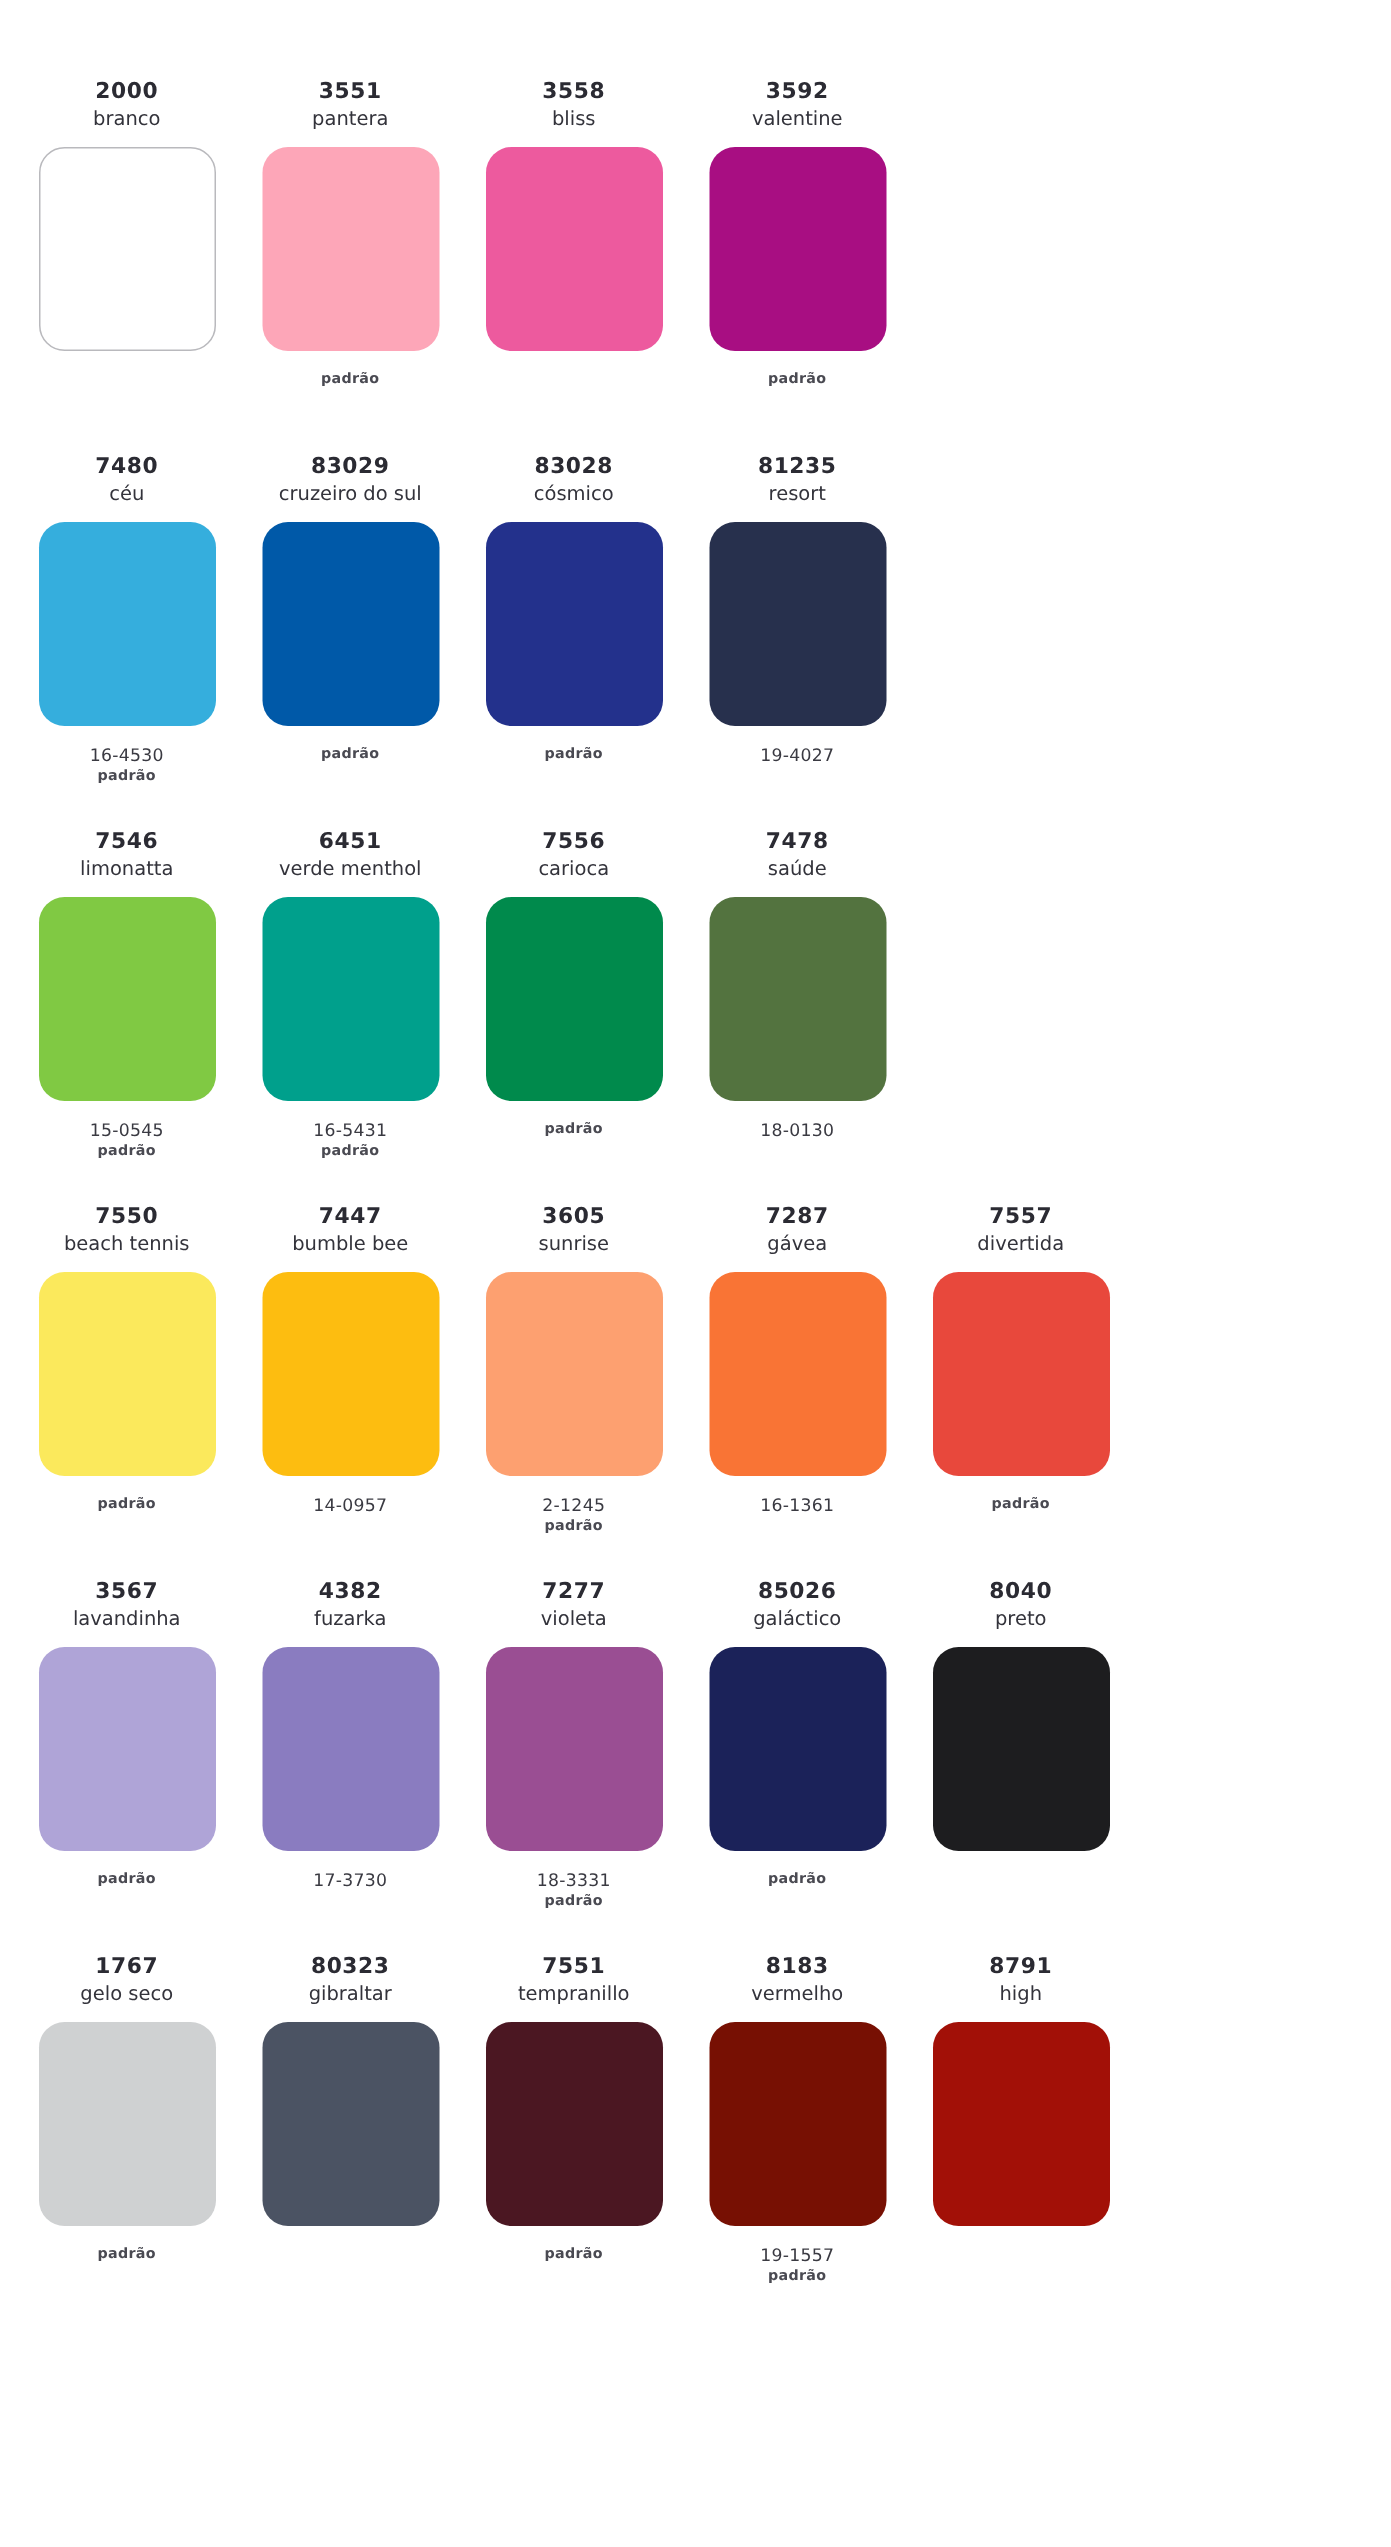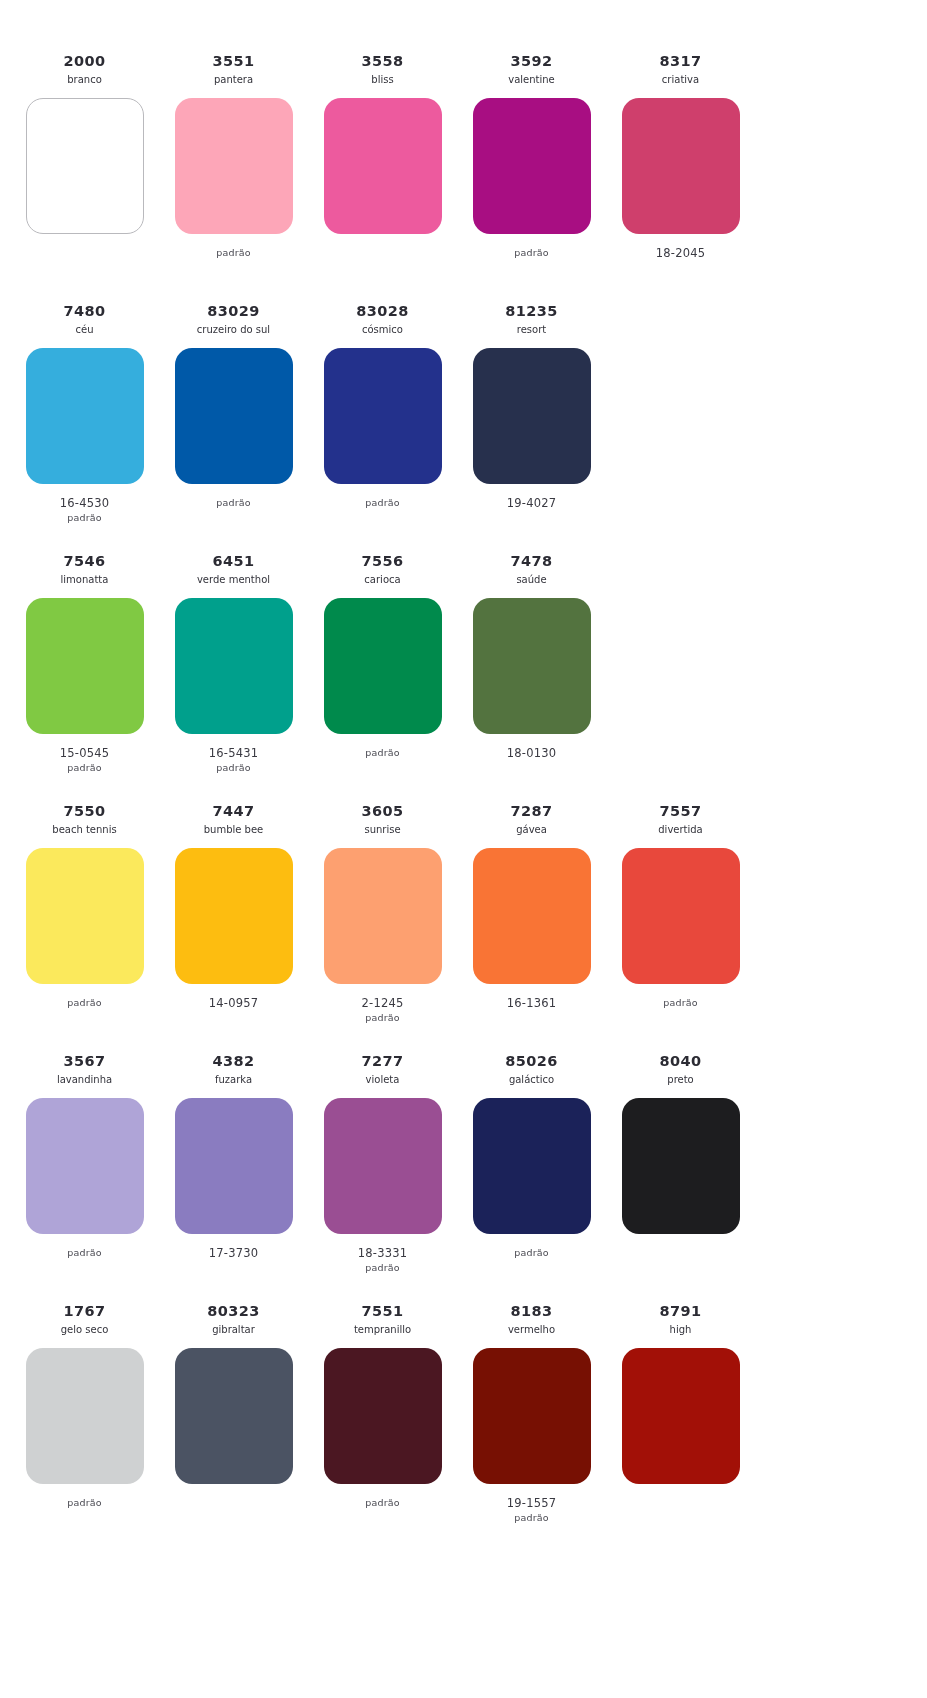--- a/index.html
+++ b/index.html
@@ -45,21 +45,21 @@
 
   .code {
     font-size: 14.5px;
     font-weight: 700;
     letter-spacing: 0.4px;
     line-height: 18px;
     color: #2b2b33;
   }
 
   .name {
-    font-size: 10px;
+    font-size: 13px;
     font-weight: 400;
     line-height: 19px;
     color: #33333b;
     white-space: nowrap;
   }
 
   .swatch {
     width: 118px;
     height: 136px;
     border-radius: 17px;
@@ -85,20 +85,21 @@
     line-height: 15px;
     color: #3a3a42;
     letter-spacing: 0.2px;
   }
 
   .padrao {
     font-size: 9.5px;
     line-height: 14px;
     color: #4a4a52;
     letter-spacing: 0.2px;
+    font-weight: bold;
   }
 </style>
 </head>
 <body>
 
 <div id="palette">
     <div class="row">
       <div class="cell">
         <div class="cell-head">
           <div class="code">2000</div>
@@ -136,31 +137,20 @@
         <div class="cell-head">
           <div class="code">3592</div>
           <div class="name">valentine</div>
         </div>
         <div class="swatch" style="background: rgb(168, 14, 130);"></div>
         <div class="cell-foot">
           <div class="pantone"></div>
           <div class="padrao">padrão</div>
         </div>
       </div>
-      <div class="cell">
-        <div class="cell-head">
-          <div class="code">8317</div>
-          <div class="name">criativa</div>
-        </div>
-        <div class="swatch" style="background: rgb(207, 63, 108);"></div>
-        <div class="cell-foot">
-          <div class="pantone">18-2045</div>
-          <div class="padrao"></div>
-        </div>
-      </div>
     </div>
     <div class="row">
       <div class="cell">
         <div class="cell-head">
           <div class="code">7480</div>
           <div class="name">céu</div>
         </div>
         <div class="swatch" style="background: rgb(53, 174, 221);"></div>
         <div class="cell-foot">
           <div class="pantone">16-4530</div>

